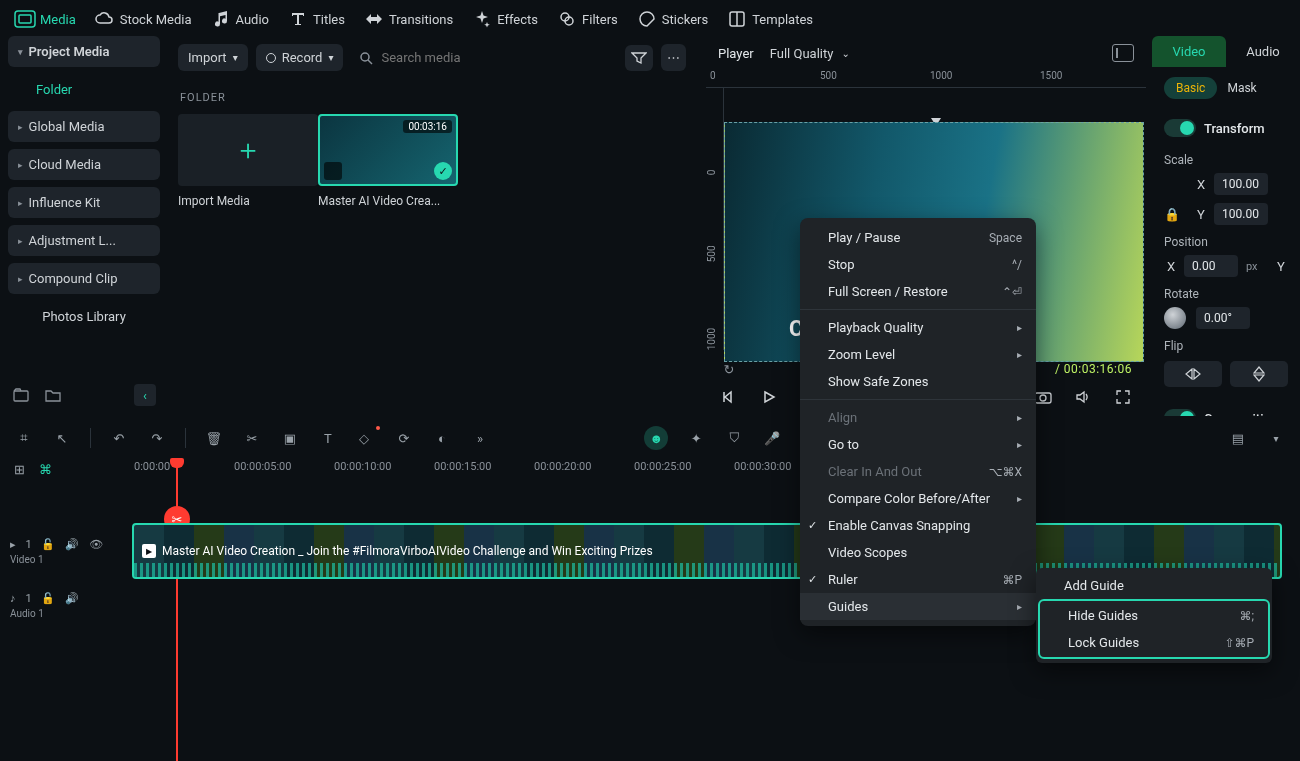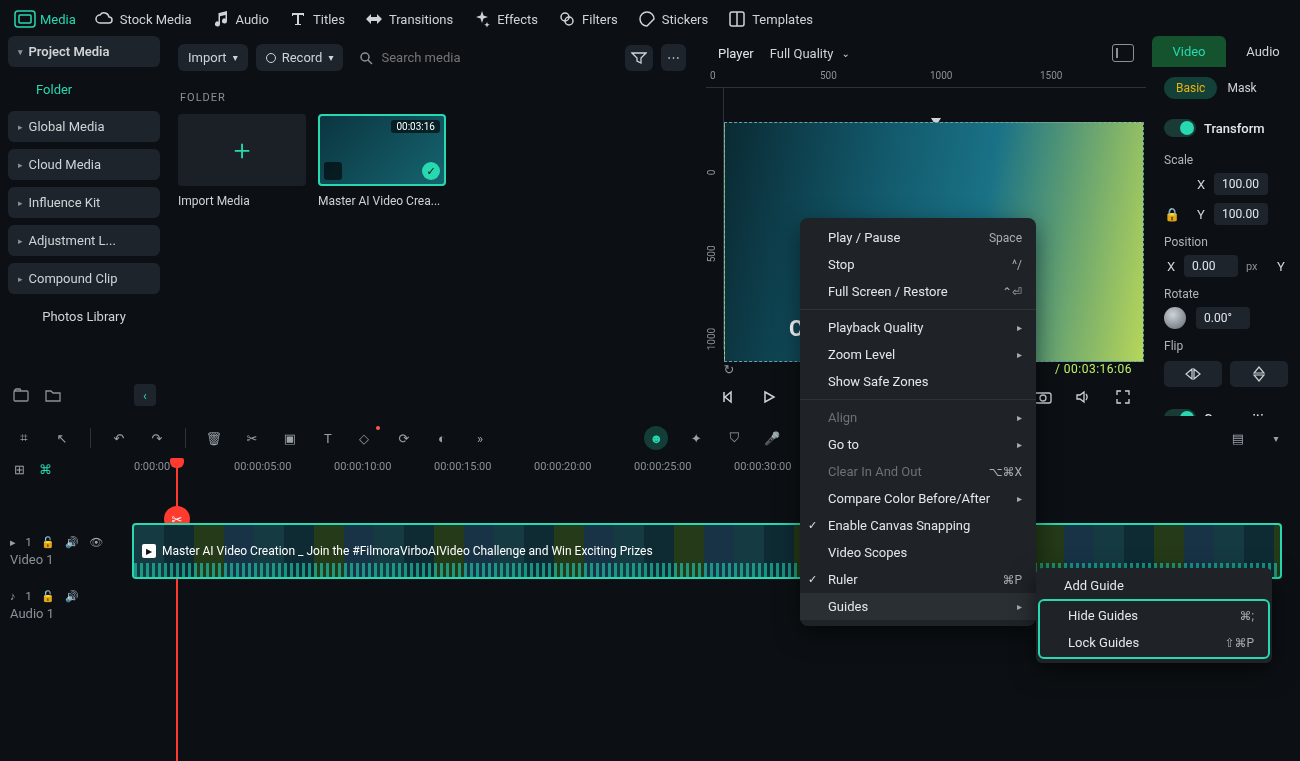--- a/index.html
+++ b/index.html
@@ -21,21 +21,21 @@
   .mini-pill{ width:22px; height:22px; background:#1e242b; border-radius:4px; display:flex; align-items:center; justify-content:center; color:#27d8b0;}
   .center-panel { flex:1; background:#0c1014; padding:0 10px; display:flex; flex-direction:column;}
   .center-tools { display:flex; gap:8px; align-items:center; padding:8px 0;}
   .tool-btn { background:#1e242b; border-radius:6px; padding:6px 10px; display:flex; align-items:center; gap:6px; cursor:pointer; color:#cfd3d7; font-size:13px;}
   .tool-btn.icon-only {padding:6px;}
   .search { flex:1; display:flex; align-items:center; gap:8px; padding:0 8px; color:#8a9199;}
   .search input { background:transparent; border:none; color:#cfd3d7; outline:none; font-size:13px; width:160px;}
   .section-label { color:#8a9199; font-size:11px; letter-spacing:1px; padding:12px 0 10px 2px;}
   .thumbs { display:flex; gap:12px;}
   .thumb { width:128px; display:flex; flex-direction:column; gap:8px;}
-  .thumb-box { width:128px; height:72px; background:#1a2026; border-radius:4px; position:relative; display:flex; align-items:center; justify-content:center;}
+  .thumb-box { width:140px; height:72px; background:#1a2026; border-radius:4px; position:relative; display:flex; align-items:center; justify-content:center;}
   .thumb-box .plus { font-size:28px; color:#27d8b0; font-weight:300;}
   .thumb-box.video { border:2px solid #27d8b0; background:linear-gradient(135deg,#0b3540,#15646f);}
   .dur-badge { position:absolute; top:4px; right:4px; background:rgba(0,0,0,.6); color:#fff; font-size:10px; padding:1px 5px; border-radius:3px;}
   .check-badge{position:absolute; bottom:4px; right:4px; width:18px; height:18px; background:#27d8b0; border-radius:50%; color:#0c1014; font-size:11px; display:flex; align-items:center; justify-content:center;}
   .mark-badge{position:absolute; bottom:4px; left:4px; width:18px; height:18px; background:rgba(0,0,0,.6); border-radius:3px;}
   .thumb-label { font-size:12px; color:#cfd3d7; white-space:nowrap; overflow:hidden; text-overflow:ellipsis;}
 
   .player-panel { width:440px; background:#0c1014; margin-left:10px; display:flex; flex-direction:column;}
   .player-head { display:flex; align-items:center; gap:10px; padding:8px 12px;}
   .player-head .title { color:#e3e7ea; font-size:13px;}
@@ -80,21 +80,21 @@
   .tl-toolbar { display:flex; gap:18px; align-items:center; padding:10px 14px; background:#0c1014;}
   .tl-toolbar .sep{width:1px;height:20px;background:#2b333b;}
   .tl-tool{width:20px;height:20px;color:#9aa2a9;display:flex;align-items:center;justify-content:center;}
   .tl-tool.dot::after{content:"";width:4px;height:4px;border-radius:50%;background:#ff5a4a;position:relative;top:-10px;left:7px;}
   .timeline { position:relative; background:#0c1014; padding:0 0 0 0;}
   .tl-ruler { display:flex; padding-left:134px; gap:60px; font-size:11px; color:#8a9199;}
   .tl-ruler span{width:40px;}
   .track { display:flex; align-items:center; height:56px; margin-top:6px;}
   .track-head { width:118px; display:flex; flex-direction:column; gap:3px; padding:0 10px;}
   .track-head .icons{display:flex;gap:10px;color:#9aa2a9;align-items:center;font-size:11px;}
-  .track-head .name{color:#8a9199;font-size:13px;}
+  .track-head .name{color:#8a9199;font-size:10px;}
   .track-body { flex:1; height:100%; position:relative;}
   .clip { position:absolute; left:14px; right:18px; top:0; bottom:0; border:2px solid #27d8b0; border-radius:4px; background:repeating-linear-gradient(90deg,#163a42 0 30px,#0e2b33 30px 60px,#253a18 60px 90px,#183246 90px 120px); display:flex; align-items:center; padding:0 8px; overflow:hidden;}
   .clip .play{width:14px;height:14px;background:#fff;border-radius:2px;margin-right:6px;display:flex;align-items:center;justify-content:center;font-size:8px;color:#0c1014;}
   .clip .title{color:#fff;font-size:12px;white-space:nowrap;}
   .clip .wave{position:absolute;left:0;right:0;bottom:0;height:14px;background:repeating-linear-gradient(90deg,#1dbfa2 0 3px,transparent 3px 6px);opacity:.7;}
   .playhead { position:absolute; top:0; bottom:-170px; left:176px; width:2px; background:#ff3b30;}
   .playhead::before{content:"";position:absolute;top:-2px;left:-6px;width:14px;height:10px;background:#ff3b30;border-radius:2px 2px 6px 6px;}
   .playhead .scis{position:absolute;top:46px;left:-12px;width:26px;height:26px;border-radius:50%;background:#ff3b30;color:#fff;display:flex;align-items:center;justify-content:center;font-size:13px;}
   .tl-left-icons{position:absolute;left:14px;top:2px;display:flex;gap:14px;color:#9aa2a9;}
   .tl-left-icons .link{color:#27d8b0;}

